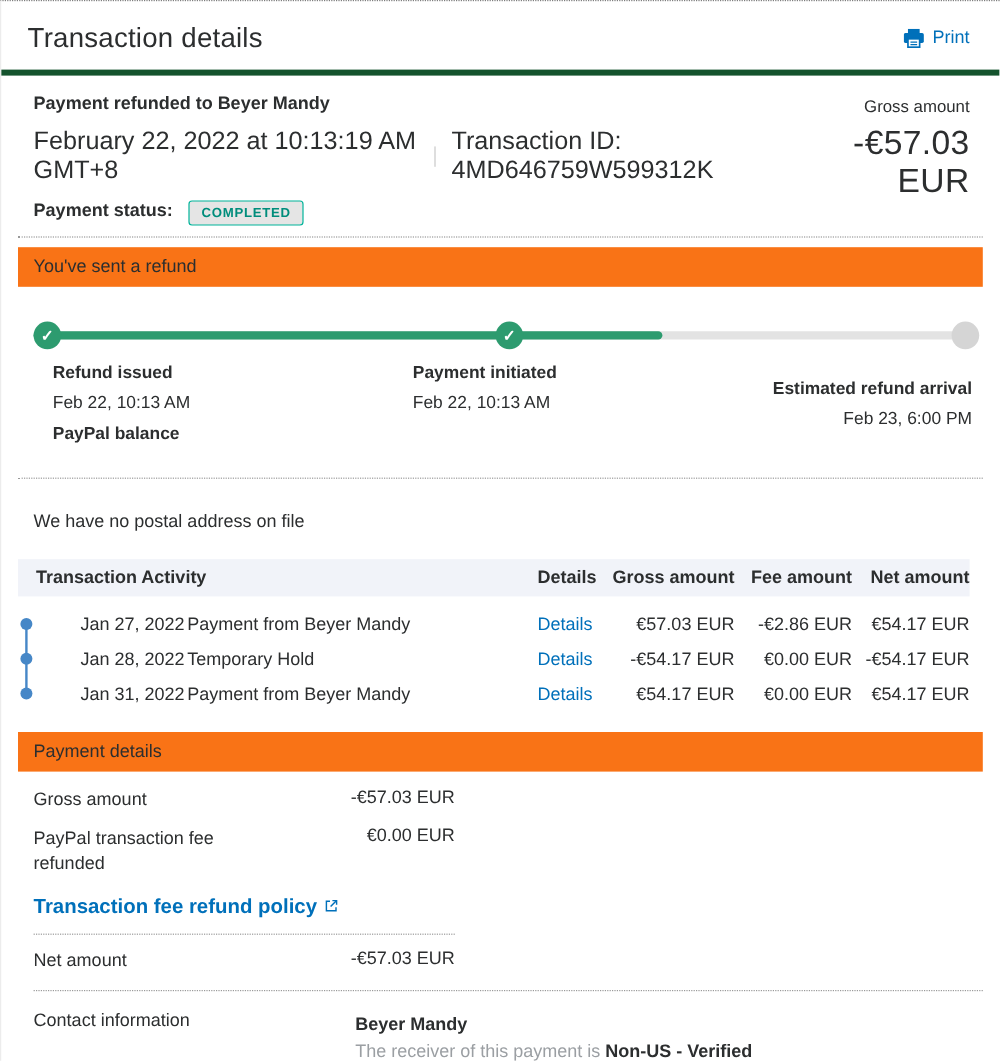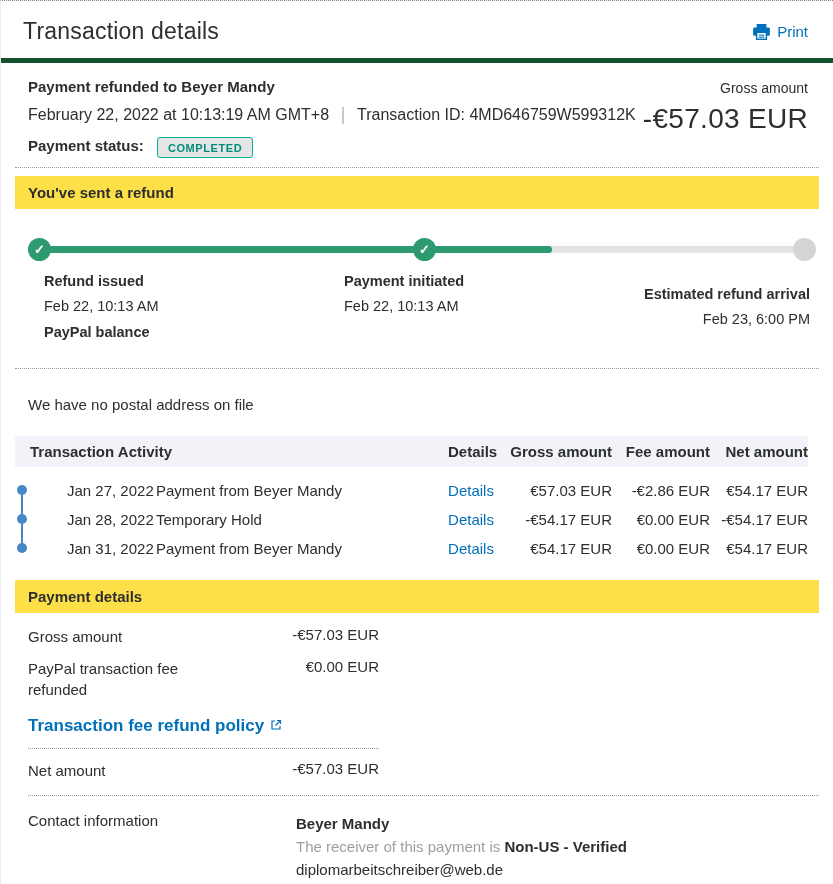--- a/index.html
+++ b/index.html
@@ -18,42 +18,42 @@
     padding: 17px 25px 13px 22px;
     border-bottom: 5px solid #14532d;
   }
   .page-title { font-size: 23px; font-weight: 400; color: #2c2e2f; letter-spacing: .2px; }
   .print-btn { display: flex; align-items: center; gap: 7px; color: #0070ba; font-size: 15px; cursor: pointer; }
   .print-btn svg { display: block; }
 
   
   .summary { display: flex; justify-content: space-between; padding: 15px 25px 0 27px; }
   .summary-heading { font-size: 15px; font-weight: 700; margin-bottom: 11px; }
-  .summary-line2 { display: flex; align-items: center; font-size: 16px; margin-bottom: 13px; }
+  .summary-line2 { display: flex; align-items: center; font-size: 21px; margin-bottom: 13px; }
   .vsep { width: 2px; height: 17px; background: #c9c9c9; margin: 0 13px; }
   .status-line { display: flex; font-size: 15px; font-weight: 700; }
   .status-badge {
     margin-left: 13px; border: 1px solid #00b49a; color: #008d7c;
     font-size: 11px; font-weight: 700; letter-spacing: .6px;
     padding: 4px 10px 3px; border-radius: 3px; background: #e5e5e5;
   }
   .summary-right { text-align: right; padding-top: 2px; }
   .gross-label { font-size: 14px; margin-bottom: 7px; }
   .gross-value { font-size: 28px; color: #2c2e2f; letter-spacing: .3px; }
 
   .dotted { border-top: 1px dotted #999; }
   .div-full { margin: 9px 14px 0; }
   .div-mid  { margin: 32px 14px 0; }
   .div-short { margin: 12px 0 0 27px; width: 351px; }
   .div-wide  { margin: 14px 14px 0 27px; }
 
   
   .section-bar {
-    margin: 8px 14px 0; background: #fde047;
-    padding: 8px 13px; font-size: 15px; font-weight: 700;
+    margin: 8px 14px 0; background: #f97316;
+    padding: 8px 13px; font-size: 15px; font-weight: 400;
   }
 
   
   .tracker { position: relative; margin: 24px 23px 0 27px; height: 103px; }
   .track { position: absolute; top: 13px; left: 0; right: 0; height: 7px; background: #e3e3e3; border-radius: 4px; }
   .track-fill { position: absolute; top: 0; left: 0; height: 7px; background: #2d9b6f; border-radius: 4px; }
   .node {
     position: absolute; top: 5px; width: 23px; height: 23px; border-radius: 50%;
     background: #2d9b6f; color: #fff; display: flex; align-items: center; justify-content: center;
     font-size: 13px; font-weight: 700;
@@ -75,21 +75,21 @@
 
   
   .activity { margin: 23px 25px 0 14px; }
   .grid-cols {
     display: grid;
     grid-template-columns: 52px 89px 1fr 62px 118px 98px 98px;
     align-items: center;
   }
   .activity-header { background: #f1f3f9; padding: 7px 0; font-size: 15px; font-weight: 700; }
   .activity-header .at-title { grid-column: 1 / 4; padding-left: 15px; }
-  .cell-details { text-align: center; padding-left: 16px; }
+  .cell-details { text-align: left; padding-left: 16px; }
   .cell-right { text-align: right; }
   .activity-rows { position: relative; margin-top: 9px; }
   .timeline-line { position: absolute; left: 6px; top: 14px; bottom: 13px; width: 2px; background: #4687c7; }
   .activity-row { padding: 6px 0; font-size: 15px; position: relative; min-height: 27px; }
   .dot { position: absolute; left: 2px; top: 9px; width: 10px; height: 10px; border-radius: 50%; background: #4687c7; }
   .details-link { color: #0070ba; cursor: pointer; }
 
   
   .pd-bar { margin-top: 17px; }
   .pd-body { padding: 13px 0 0 27px; }

